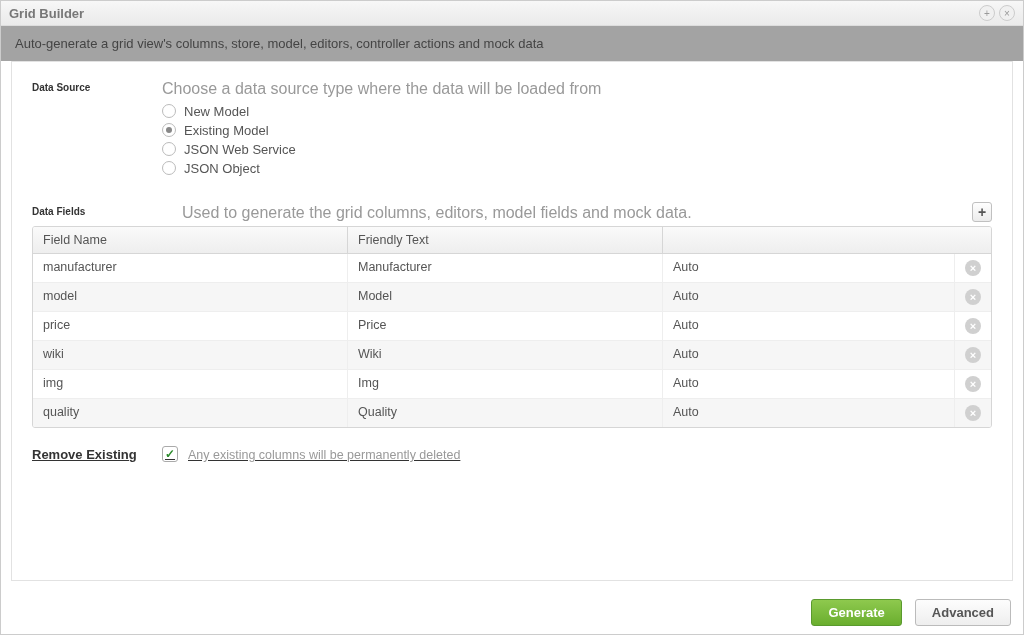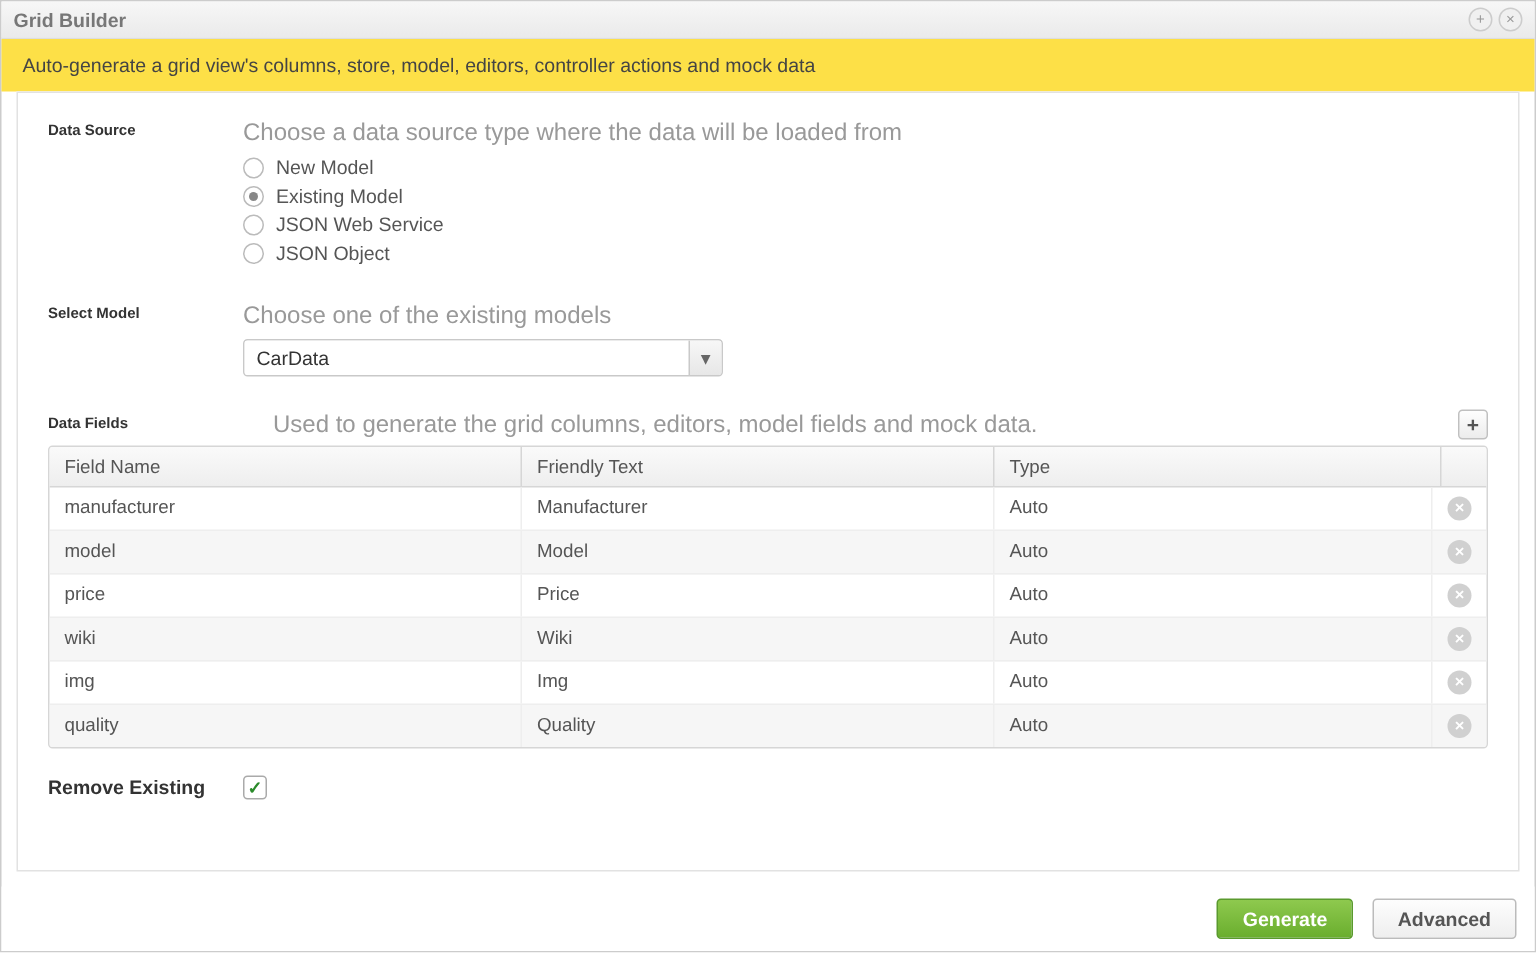--- a/index.html
+++ b/index.html
@@ -41,21 +41,21 @@
       border: 1px solid #ccc;
       color: #999;
       font-size: 10px;
       display: flex; align-items:center; justify-content:center;
       cursor: pointer;
     }
     .subhead {
       padding: 10px 14px;
       color: #444;
       font-size: 13px;
-      background:#fde047;
+      background:#a3a3a3;
     }
     .panel {
       margin: 0 10px 10px 10px;
       border: 1px solid #e2e2e2;
       flex: 1;
       padding: 18px 20px;
       overflow: auto;
       background:#fff;
     }
     .section { display: flex; margin-bottom: 22px; }
@@ -67,21 +67,21 @@
       padding-top: 2px;
     }
     .section-body { flex: 1; }
     .hint {
       color: #999;
       font-size: 16px;
       margin-bottom: 6px;
     }
     .radio-row {
       display: flex;
-      align-items: flex-end;
+      align-items: flex-start;
       gap: 8px;
       margin-bottom: 4px;
       color:#555;
       cursor: pointer;
     }
     .radio {
       width: 14px; height: 14px;
       border-radius: 50%;
       border: 1px solid #bbb;
       background:#fff;
@@ -141,21 +141,21 @@
     .grid-head .gc-del { border-right:none; }
     .grid-row { border-bottom:1px solid #eee; color:#555; }
     .grid-row:nth-child(even) { background:#f6f6f6; }
     .grid-body .grid-row:last-child { border-bottom:none; }
     .del-icon {
       width:16px;height:16px;border-radius:50%;
       background:#d0d0d0; color:#fff; font-size:11px; font-weight:bold;
       display:flex; align-items:center; justify-content:center;
       cursor:pointer;
     }
-    .remove-section { display:flex; align-items:flex-start; margin-top:18px;}
+    .remove-section { display:flex; align-items:flex-end; margin-top:18px;text-decoration:underline;}
     .remove-label { width:130px; font-weight:bold; color:#333;}
     .checkbox {
       width:16px; height:16px; border:1px solid #aaa;
       background:#fff; border-radius:3px; margin-right:10px;
       display:flex; align-items:center; justify-content:center;
       color:#2a8a2a; font-size:12px; font-weight:bold;
       cursor:pointer;
     }
     .remove-hint { color:#999; font-size:12.5px;}
     .footer {
@@ -221,44 +221,33 @@
           <div class="radio-row">
             <div class="radio">
                 <div></div>
               </div>
             <span>JSON Object</span>
           </div>
         </div>
       </div>
     </div>
 
-    <div class="section">
-      <div class="section-label">Select Model</div>
-      <div class="section-body">
-        <div class="hint">Choose one of the existing models</div>
-        <div class="combobox">
-          <input type="text" value="CarData" style="">
-          <div class="trigger">▾</div>
-        </div>
-      </div>
-    </div>
 
     <div class="datafields-row">
       <div style="display:flex;">
         <div class="section-label" style="margin-top:0;">Data Fields</div>
         <div class="hint" style="margin-bottom:0; margin-left:20px;">Used to generate the grid columns, editors, model fields and mock data.</div>
       </div>
       <div class="add-btn">+</div>
     </div>
 
     <div class="grid">
       <div class="grid-head">
         <div class="gc gc-1">Field Name</div>
         <div class="gc gc-2">Friendly Text</div>
-        <div class="gc gc-3">Type</div>
         <div class="gc gc-del"></div>
       </div>
       <div class="grid-body" id="grid-body">
           <div class="grid-row">
             <div class="gc gc-1">manufacturer</div>
             <div class="gc gc-2">Manufacturer</div>
             <div class="gc gc-3">Auto</div>
             <div class="gc gc-del">
               <div class="del-icon">×</div>
             </div>
@@ -302,20 +291,21 @@
             <div class="gc gc-del">
               <div class="del-icon">×</div>
             </div>
           </div>
         </div>
     </div>
 
     <div class="remove-section">
       <div class="remove-label">Remove Existing</div>
       <div class="checkbox">✓</div>
+      <div class="remove-hint">Any existing columns will be permanently deleted</div>
     </div>
 
   </div>
 
   <div class="footer">
     <div class="btn btn-primary">Generate</div>
     <div class="btn">Advanced</div>
   </div>
 </div>
 

